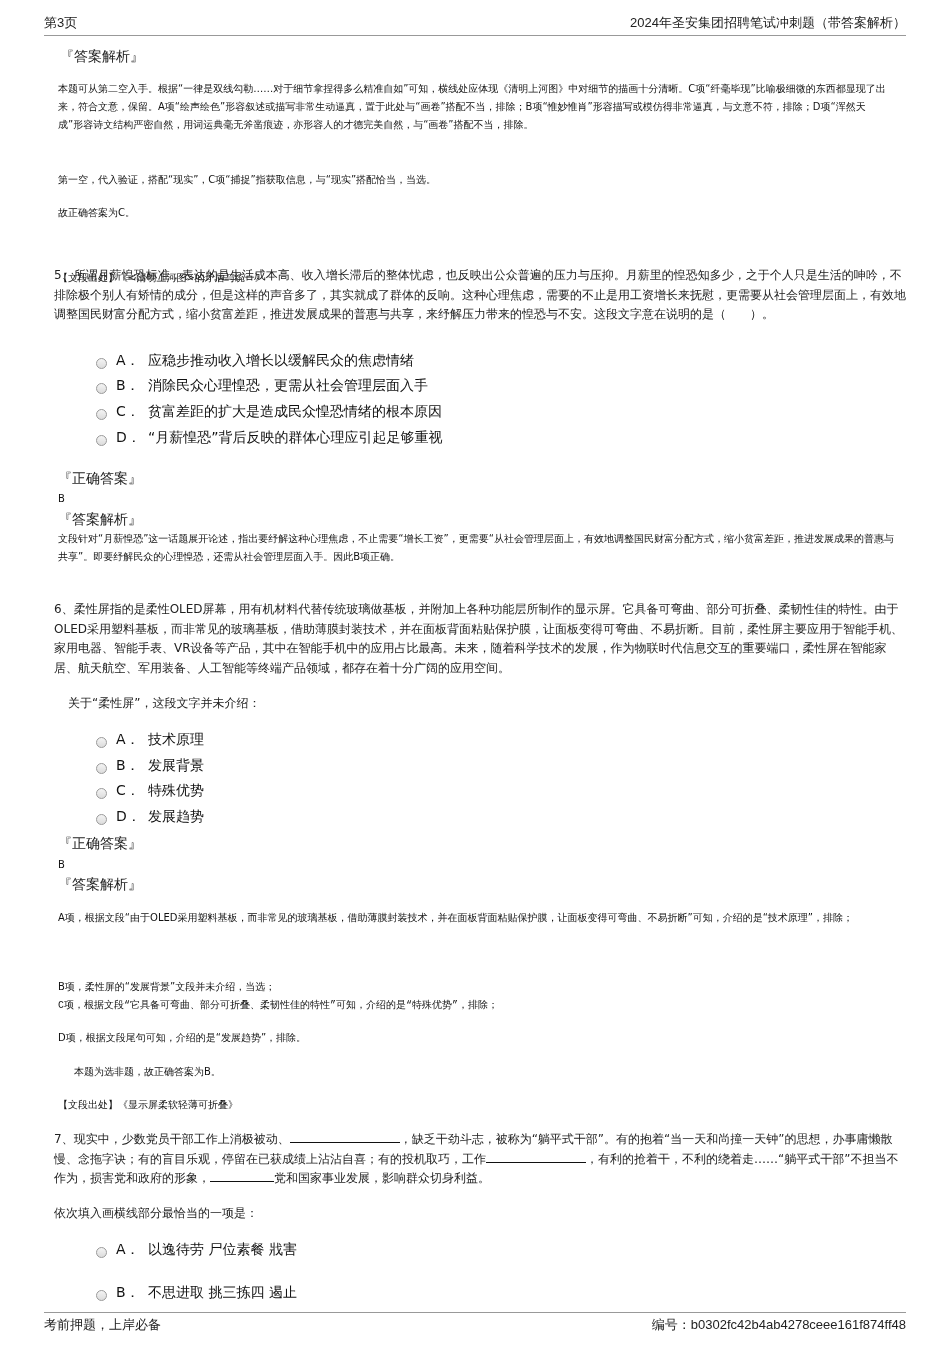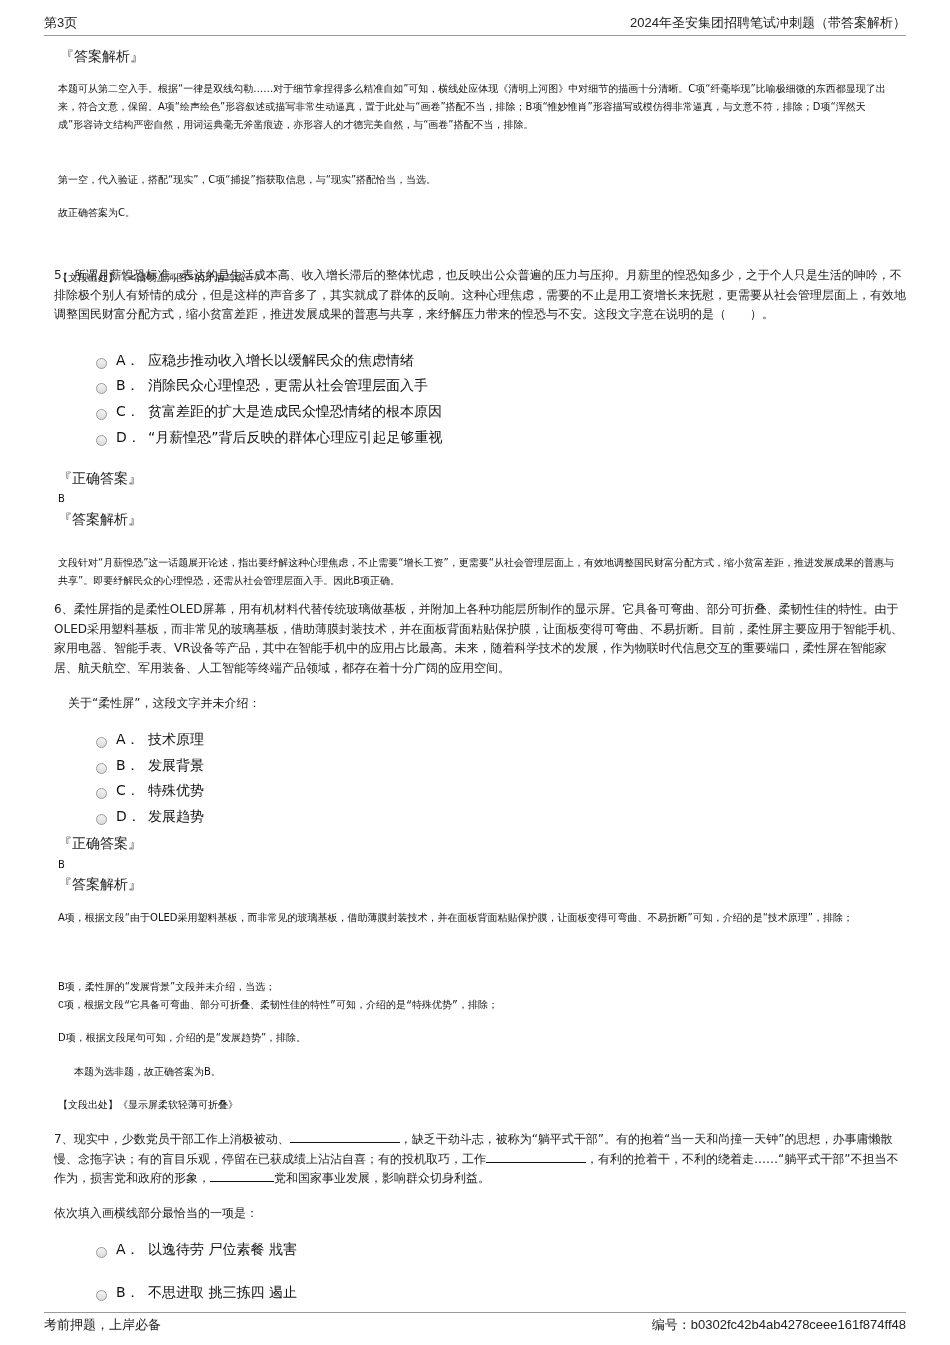--- a/index.html
+++ b/index.html
@@ -77,21 +77,21 @@
 </div>
 <div class="opt" style="left:96px; top:428px;">
   <span class="radio"></span>
   <span class="opt-letter">D．</span>
   <span>“月薪惶恐”背后反映的群体心理应引起足够重视</span>
 </div>
 
 <div class="abs bracket" style="left:58px; top:470px;">『正确答案』</div>
 <div class="abs para14" style="left:58px; top:490px;">B</div>
 <div class="abs bracket" style="left:58px; top:511px;">『答案解析』</div>
-<div class="abs para14" style="left:58px; top:530px; width:836px;margin-top:24px;">文段针对“月薪惶恐”这一话题展开论述，指出要纾解这种心理焦虑，不止需要“增长工资”，更需要“从社会管理层面上，有效地调整国民财富分配方式，缩小贫富差距，推进发展成果的普惠与共享”。即要纾解民众的心理惶恐，还需从社会管理层面入手。因此B项正确。</div>
+<div class="abs para14" style="left:58px; top:530px; width:836px;">文段针对“月薪惶恐”这一话题展开论述，指出要纾解这种心理焦虑，不止需要“增长工资”，更需要“从社会管理层面上，有效地调整国民财富分配方式，缩小贫富差距，推进发展成果的普惠与共享”。即要纾解民众的心理惶恐，还需从社会管理层面入手。因此B项正确。</div>
 
 <div class="abs para12" style="left:54px; top:600px; width:852px;">6、柔性屏指的是柔性OLED屏幕，用有机材料代替传统玻璃做基板，并附加上各种功能层所制作的显示屏。它具备可弯曲、部分可折叠、柔韧性佳的特性。由于OLED采用塑料基板，而非常见的玻璃基板，借助薄膜封装技术，并在面板背面粘贴保护膜，让面板变得可弯曲、不易折断。目前，柔性屏主要应用于智能手机、家用电器、智能手表、VR设备等产品，其中在智能手机中的应用占比最高。未来，随着科学技术的发展，作为物联时代信息交互的重要端口，柔性屏在智能家居、航天航空、军用装备、人工智能等终端产品领域，都存在着十分广阔的应用空间。</div>
 <div class="abs para12" style="left:68px; top:694px; width:852px;">关于“柔性屏”，这段文字并未介绍：</div>
 
 <div class="opt" style="left:96px; top:730px;">
   <span class="radio"></span>
   <span class="opt-letter">A．</span>
   <span>技术原理</span>
 </div>
 <div class="opt" style="left:96px; top:756px;">

